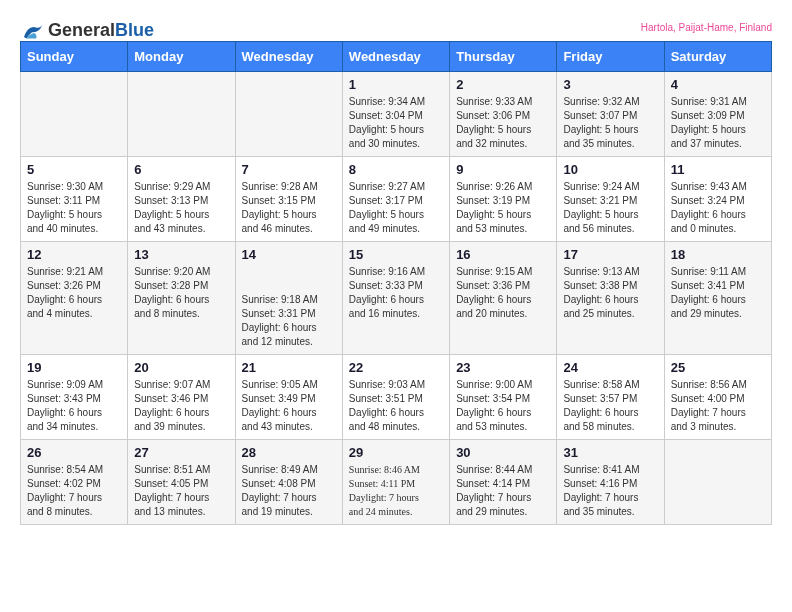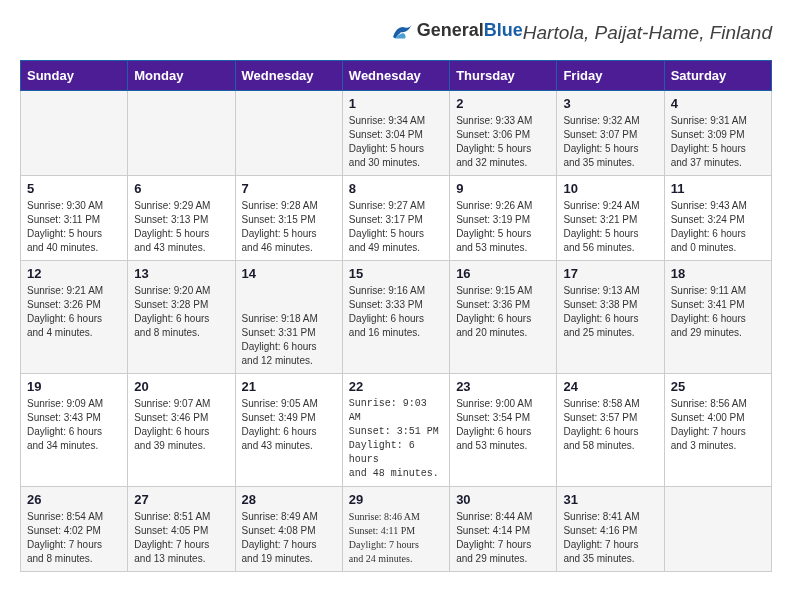--- a/index.html
+++ b/index.html
@@ -5,54 +5,53 @@
     * { box-sizing: border-box; margin: 0; padding: 0; }
     body {
       font-family: Arial, sans-serif;
       background: #fff;
       width: 792px;
       min-height: 612px;
       padding: 20px;
     }
     .header {
       display: flex;
-      justify-content: flex-end;
+      justify-content: space-between;
       align-items: flex-start;
-      margin-bottom: 16px;
+      margin-bottom: 0;
     }
     .logo {
       display: flex;
       align-items: center;
       gap: 4px;
     }
     .logo-bird {
       width: 24px;
       height: 20px;
     }
     .title-block {
       text-align: right;
     }
     .calendar-title {
       font-size: 32px;
       font-weight: bold;
       color: #1a1a2e;
     }
     .calendar-subtitle {
-      font-size: 19px;
-      color: #404040;
+      font-size: 10px;
+      color: #ec4899;
       margin-top: 2px;
-      font-style: italic;
     }
     table {
       width: 100%;
       border-collapse: collapse;
       border: 1px solid #ccc;
     }
     thead tr th {
-      background-color: #4c1d95;
+      background-color: #3b82f6;
       color: #fff;
       font-size: 13px;
       font-weight: bold;
       padding: 7px 6px;
       text-align: left;
       border: 1px solid #1a5fa8;
     }
     tbody tr td {
       vertical-align: top;
       border: 1px solid #ccc;
@@ -268,21 +267,21 @@
         </td>
         <td>
           <span class="day-number">21</span>
           <div class="day-info" style="white-space: pre-line;">Sunrise: 9:05 AM
 Sunset: 3:49 PM
 Daylight: 6 hours
 and 43 minutes.</div>
         </td>
         <td>
           <span class="day-number">22</span>
-          <div class="day-info" style="white-space: pre-line; font-family: Liberation Mono, monospace;">Sunrise: 9:03 AM
+          <div class="day-info" style="white-space: pre-line;">Sunrise: 9:03 AM
 Sunset: 3:51 PM
 Daylight: 6 hours
 and 48 minutes.</div>
         </td>
         <td>
           <span class="day-number">23</span>
           <div class="day-info" style="white-space: pre-line;">Sunrise: 9:00 AM
 Sunset: 3:54 PM
 Daylight: 6 hours
 and 53 minutes.</div>

